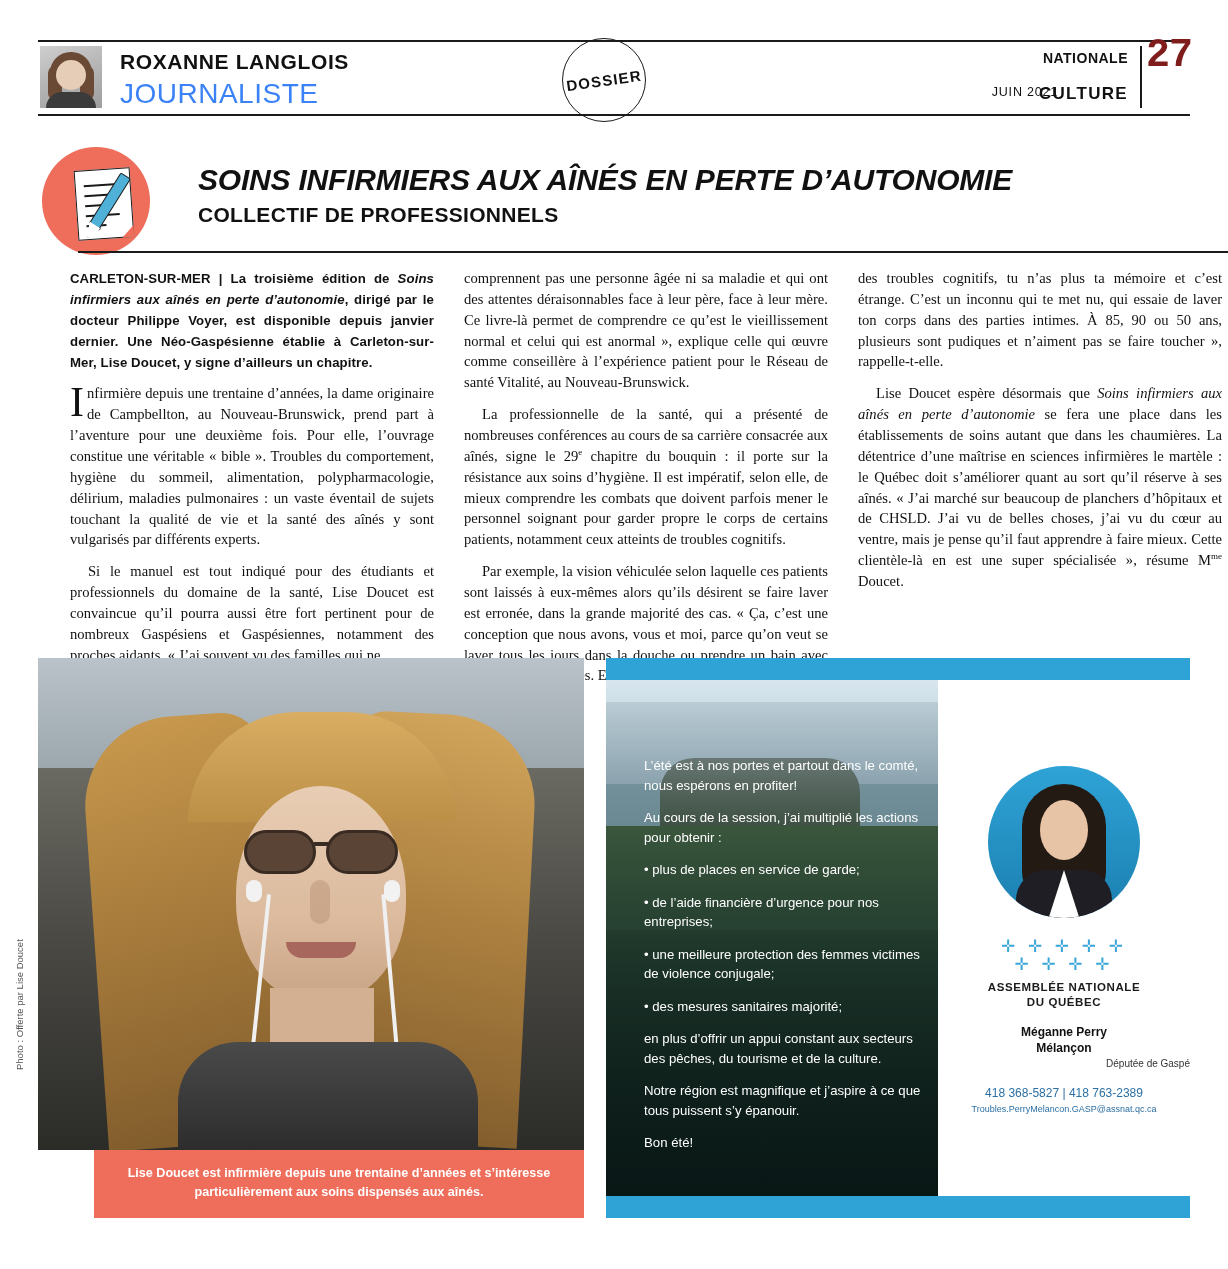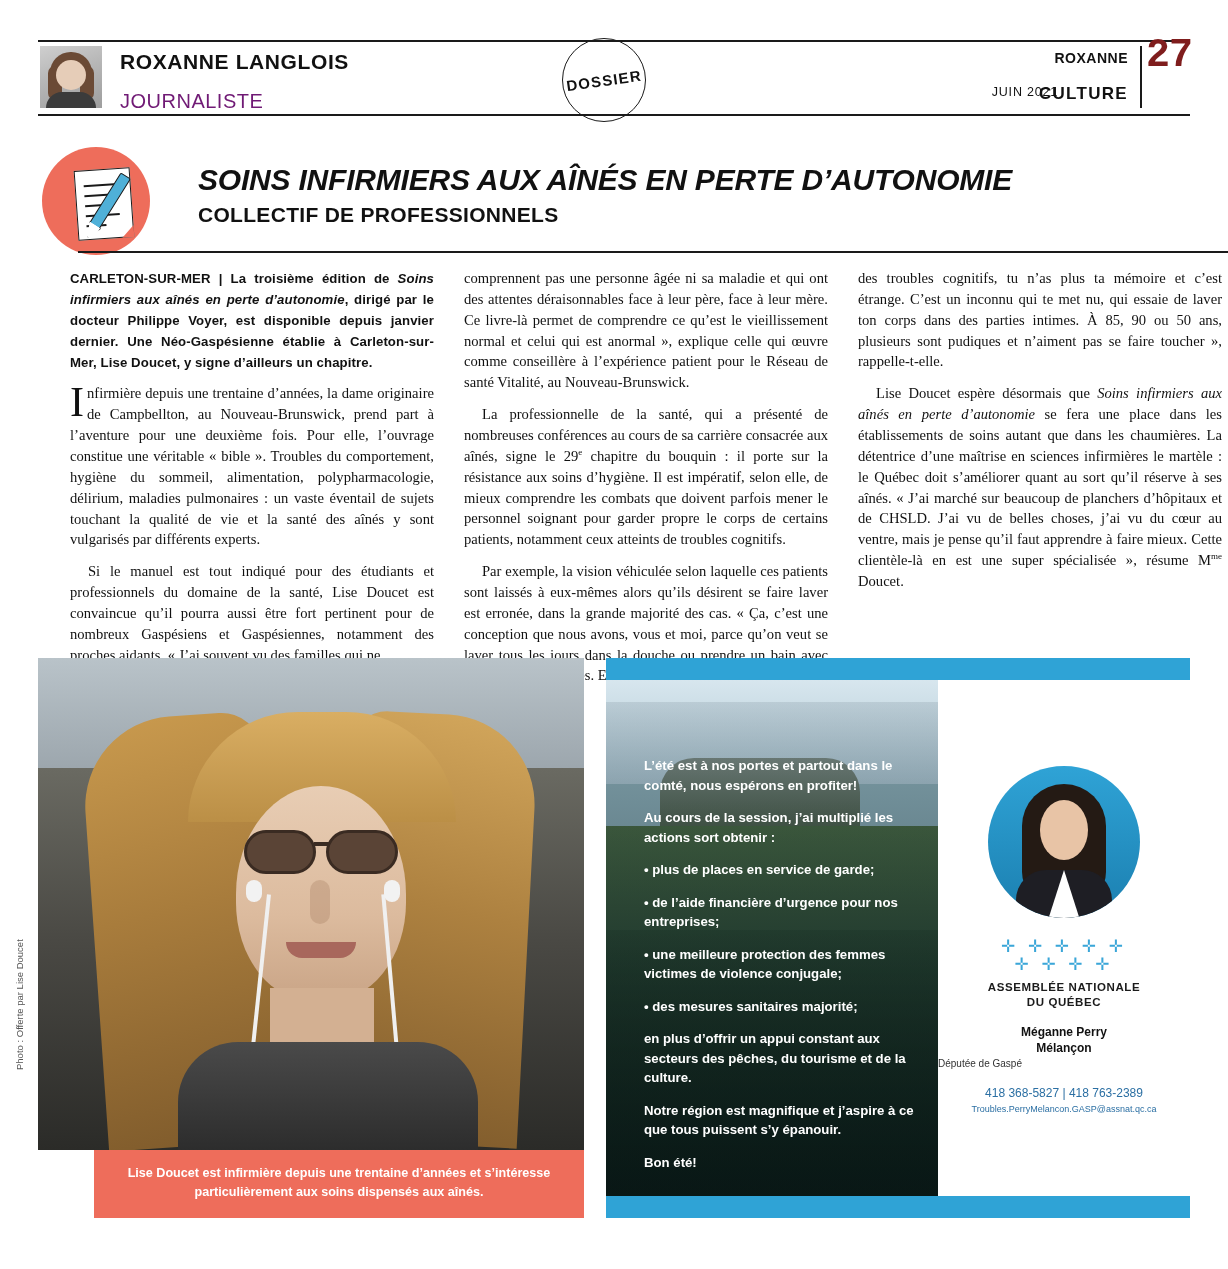--- a/index.html
+++ b/index.html
@@ -50,21 +50,21 @@
     background:#3b3b3b;
   }
   .hdr-name {
     position:absolute; left:82px; top:10px;
     font-family:"Liberation Sans", sans-serif;
     font-weight:bold; font-size:21px; letter-spacing:0.6px; color:#111;
   }
   .hdr-role {
     position:absolute; left:82px; top:38px;
     font-family:"Liberation Sans", sans-serif;
-    font-weight:300; font-size:20px; letter-spacing:0.5px; color:#701a75;margin-top:12px;
+    font-weight:300; font-size:28px; letter-spacing:0.5px; color:#3b82f6;
   }
   .hdr-circle {
     position:absolute; left:524px; top:-2px; width:84px; height:84px; border-radius:50%;
     border:1.5px solid #1a1a1a; display:flex; align-items:center; justify-content:center;
   }
   .hdr-circle span {
     font-family:"Liberation Sans", sans-serif; font-weight:bold; font-size:15px;
     letter-spacing:1.2px; color:#111; transform:rotate(-8deg);
   }
   .hdr-date {
@@ -253,21 +253,21 @@
   .ad-forest2 {
     position:absolute; left:0; top:250px; width:332px; height:266px;
     background:linear-gradient(180deg,rgba(20,45,18,0.2) 0%,rgba(10,25,10,0.85) 100%);
   }
   .ad-overlay {
     position:absolute; left:0; top:22px; width:332px; height:516px;
     background:linear-gradient(180deg,rgba(10,30,45,0.10) 0%,rgba(10,30,45,0.42) 45%,rgba(5,18,28,0.55) 100%);
   }
   .ad-text {
     position:absolute; left:38px; top:98px; width:286px; color:#ffffff;
-    font-family:"Liberation Sans", sans-serif; font-weight:bold; font-size:13.2px; line-height:1.48;
+    font-family:"Liberation Sans", sans-serif; font-weight:normal; font-size:13.2px; line-height:1.48;
   }
   .ad-text p { margin:0 0 13px 0; }
   .ad-right { position:absolute; left:332px; top:22px; width:252px; height:516px; background:#ffffff; }
   .ad-portrait {
     position:absolute; left:50px; top:86px; width:152px; height:152px; border-radius:50%;
     overflow:hidden; background:linear-gradient(180deg,#2fa3d6 0%,#1b7fb0 100%);
   }
   .p-hair {
     position:absolute; left:34px; top:18px; width:84px; height:118px; border-radius:42px 42px 30px 30px;
     background:#241a14;
@@ -288,21 +288,21 @@
   .ad-crosses { font-family:"Liberation Sans", sans-serif; color:#3aa6d8; font-size:17px; letter-spacing:4px; line-height:1.05; }
   .ad-logo-title {
     margin-top:6px; font-family:"Liberation Sans", sans-serif; font-weight:bold; font-size:11.5px;
     letter-spacing:0.6px; color:#1b1b1b; line-height:1.3;
   }
   .ad-name {
     position:absolute; left:0; top:344px; width:252px; text-align:center;
     font-family:"Liberation Sans", sans-serif; font-weight:bold; font-size:12px; color:#111; line-height:1.35;
   }
   .ad-role {
-    position:absolute; left:0; top:378px; width:252px; text-align:left;
+    position:absolute; left:0; top:378px; width:252px; text-align:right;
     font-family:"Liberation Sans", sans-serif; font-size:10px; color:#333;
   }
   .ad-phone {
     position:absolute; left:0; top:406px; width:252px; text-align:center;
     font-family:"Liberation Sans", sans-serif; font-size:12px; color:#2b6fa3;
   }
   .ad-email {
     position:absolute; left:0; top:424px; width:252px; text-align:center;
     font-family:"Liberation Sans", sans-serif; font-size:9px; color:#2b6fa3;
   }
@@ -325,21 +325,21 @@
     </div>
 
     <div class="hdr-name">ROXANNE LANGLOIS</div>
     <div class="hdr-role">JOURNALISTE</div>
 
     <div class="hdr-circle">
       <span>DOSSIER</span>
     </div>
 
     <div class="hdr-date">JUIN 2021</div>
-    <div class="hdr-graffici">ROXANNE</div>
+    <div class="hdr-graffici">NATIONALE</div>
     <div class="hdr-culture">CULTURE</div>
     <div class="hdr-vline"></div>
     <div class="hdr-pageno">27</div>
   </div>
 
   <div class="titleblock">
     <div class="title-circle"></div>
     <div class="doc-icon">
       <div class="doc-paper">
         <div class="doc-line" style="left:8px;top:14px;width:34px;"></div>
@@ -416,21 +416,21 @@
       <div class="ad-sky"></div>
       <div class="ad-sea"></div>
       <div class="ad-cliff"></div>
       <div class="ad-forest"></div>
       <div class="ad-forest2"></div>
       <div class="ad-overlay"></div>
     </div>
 
     <div class="ad-text">
       <p>L’été est à nos portes et partout dans le comté, nous espérons en profiter!</p>
-      <p>Au cours de la session, j’ai multiplié les actions sort obtenir :</p>
+      <p>Au cours de la session, j’ai multiplié les actions pour obtenir :</p>
       <p>• plus de places en service de garde;</p>
       <p>• de l’aide financière d’urgence pour nos entreprises;</p>
       <p>• une meilleure protection des femmes victimes de violence conjugale;</p>
       <p>• des mesures sanitaires majorité;</p>
       <p>en plus d’offrir un appui constant aux secteurs des pêches, du tourisme et de la culture.</p>
       <p>Notre région est magnifique et j’aspire à ce que tous puissent s’y épanouir.</p>
       <p>Bon été!</p>
     </div>
 
     <div class="ad-right">

